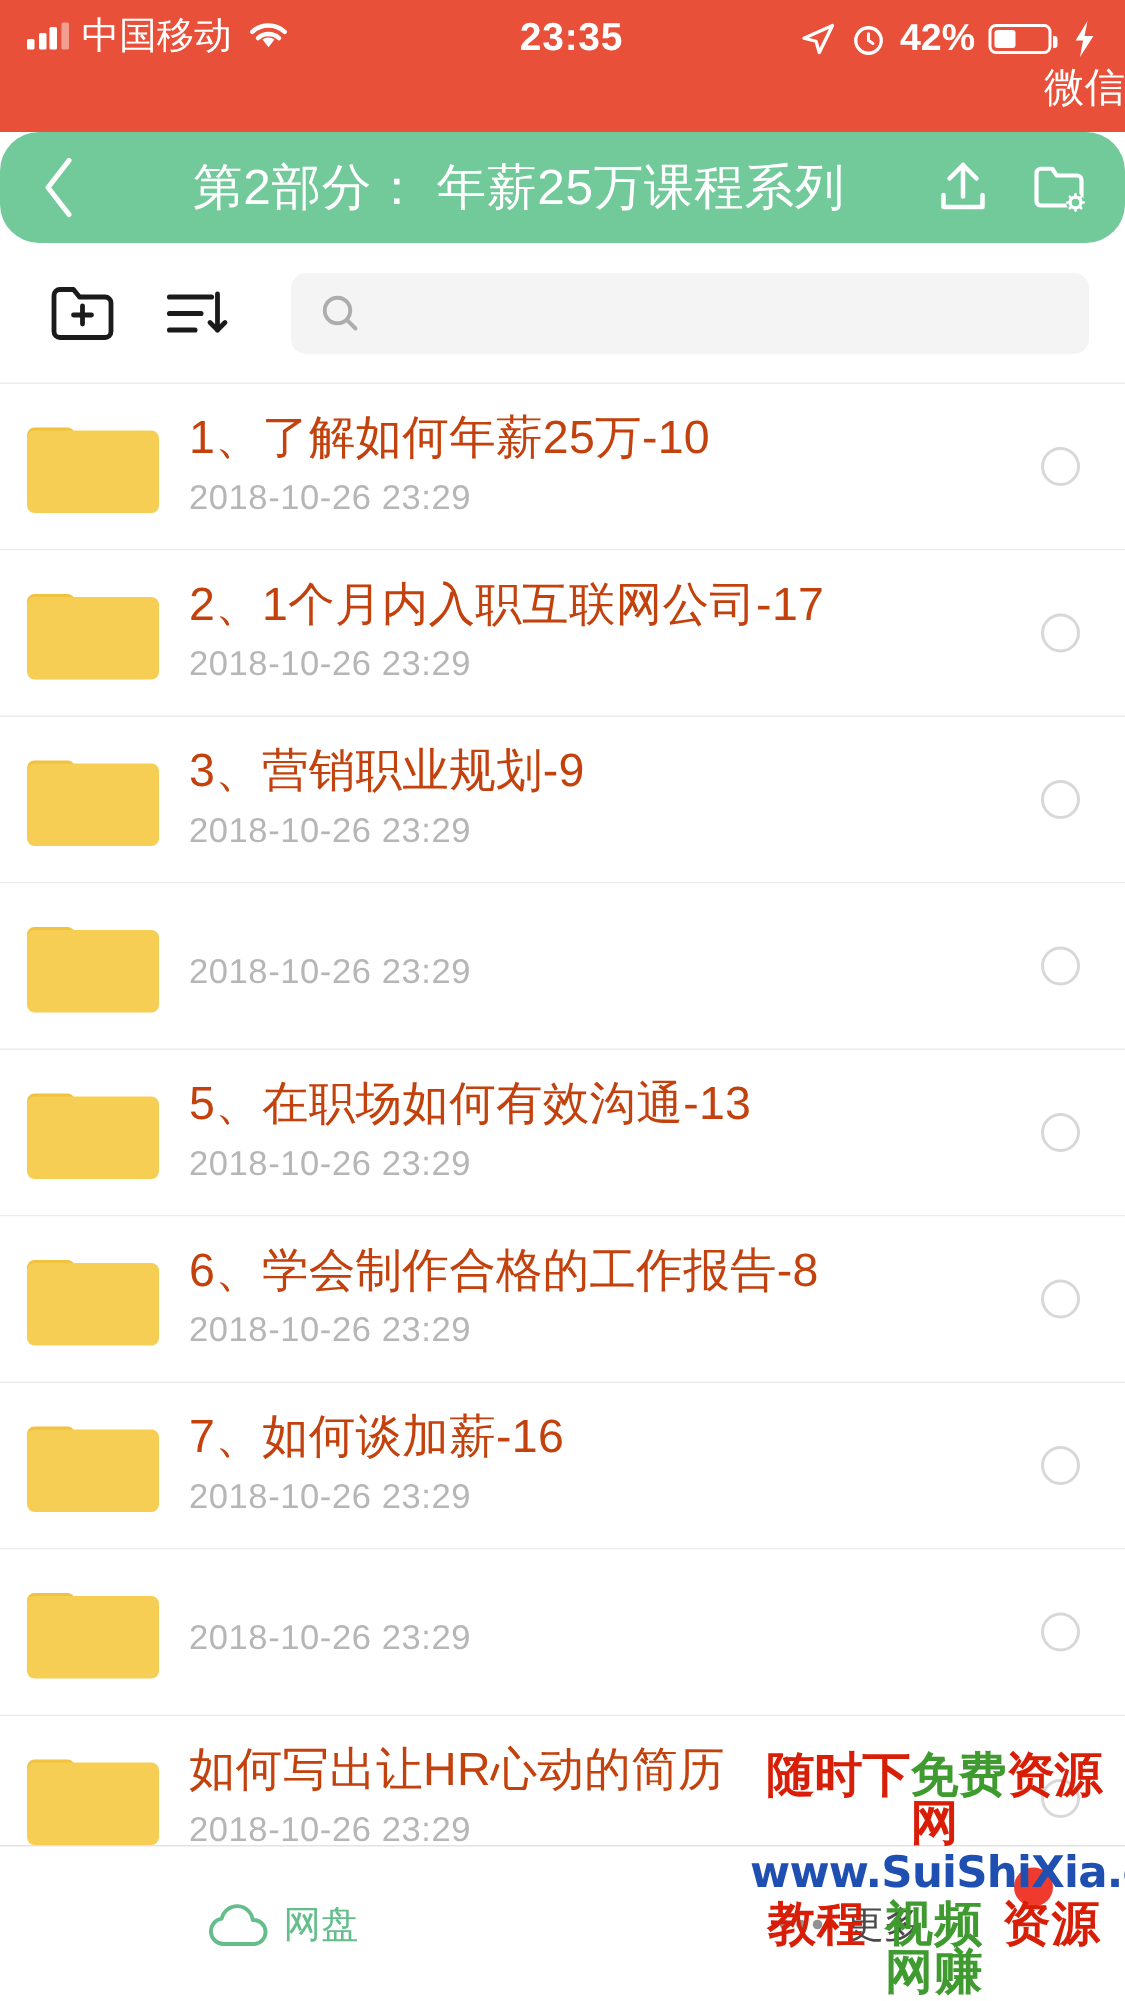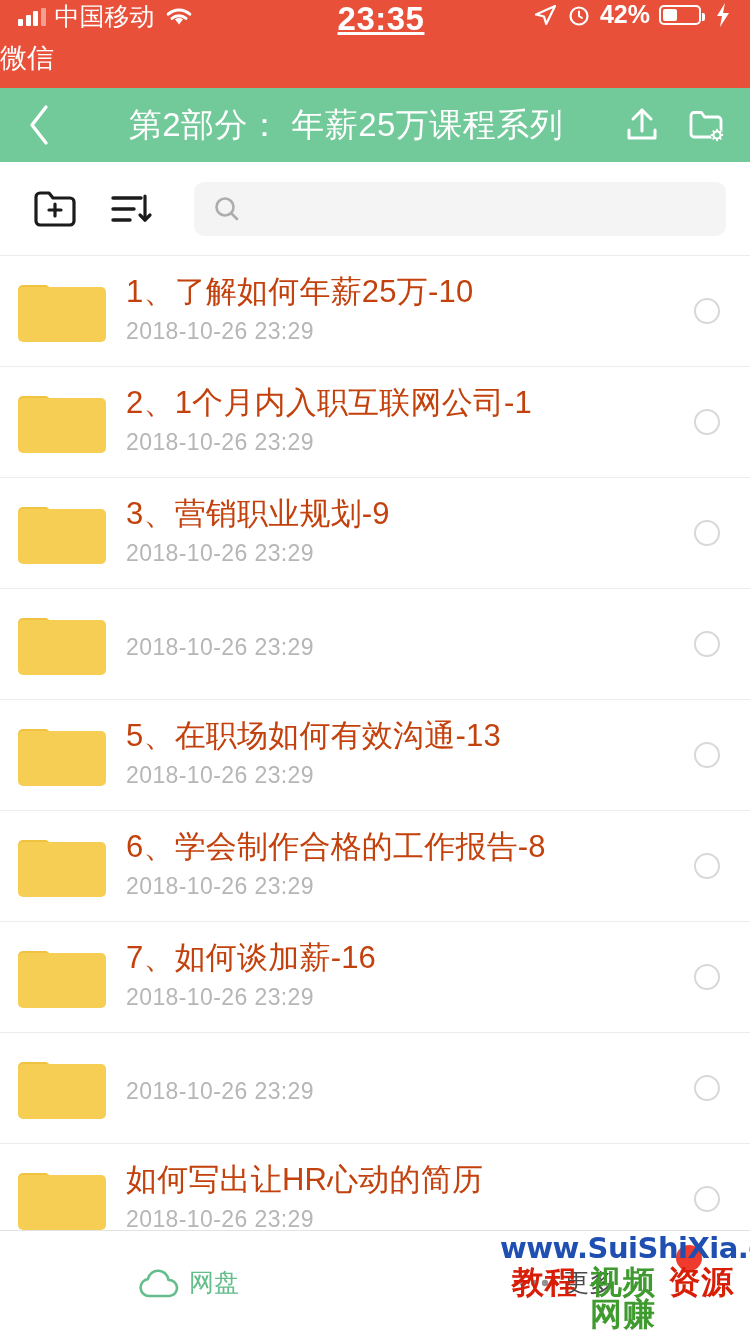--- a/index.html
+++ b/index.html
@@ -11,27 +11,27 @@
   }
   #app { position: relative; width: 750px; height: 1334px; background:#fff; }
 
   
   .statusbar {
     position: relative;
     height: 40px;
     background: #e8503a;
     color: #ffffff;
     display: flex;
-    align-items: flex-start;
+    align-items: flex-end;
     padding: 0 18px;
     font-size: 25px;
     font-weight: 600;
   }
   .sb-left { display:flex; align-items:center; gap:9px; flex:1; }
-  .sb-center { position:absolute; left:12px; right:0; text-align:center; font-size:33px; font-weight:700; letter-spacing:0.5px; pointer-events:none;text-decoration:underline;}
+  .sb-center { position:absolute; left:12px; right:0; text-align:center; font-size:26px; font-weight:700; letter-spacing:0.5px; pointer-events:none;}
   .sb-right { display:flex; align-items:center; gap:9px; flex:1; justify-content:flex-end; z-index:2;}
   .sb-carrier { font-size:25px; font-weight:500; }
   .bars { display:flex; align-items:flex-end; gap:2.5px; height:18px; }
   .bars i { display:block; width:5px; background:#fff; border-radius:1px; }
   .bars i:nth-child(1){height:7px;}
   .bars i:nth-child(2){height:11px;}
   .bars i:nth-child(3){height:15px;}
   .bars i:nth-child(4){height:18px; opacity:.45;}
   .battery {
     width:42px; height:20px; border:2px solid #fff; border-radius:5px;
@@ -40,28 +40,28 @@
   .battery:after{
     content:""; position:absolute; right:-6px; top:6px; width:3px; height:8px;
     background:#fff; border-radius:0 2px 2px 0;
   }
   .battery .lvl{ height:100%; background:#fff; border-radius:2px; }
   .pct { font-size:25px; font-weight:600; }
 
   
   .returnbar {
     height: 48px; background:#e8503a; color:#fff;
-    display:flex; align-items:flex-start; justify-content:flex-start;
+    display:flex; align-items:flex-start; justify-content:flex-end;
     font-size:27px; font-weight:500;
   }
 
   
   .navbar {
     height: 74px; background:#72c99a; color:#ffffff;
-    display:flex; align-items:center; padding:0 24px;
+    display:flex; align-items:center; padding:0 24px;border-radius:26px;
   }
   .nav-back { width:56px; display:flex; align-items:center; justify-content:flex-start; }
   .nav-title {
     flex:1; text-align:center; font-size:33px; font-weight:500;
     white-space:nowrap; overflow:hidden; letter-spacing:0.5px;
   }
   .nav-actions { display:flex; align-items:center; gap:24px; padding-left:10px;}
   .nav-ico { width:40px; height:40px; display:block; }
 
   
@@ -237,21 +237,21 @@
           <div class="filedate">2018-10-26 23:29</div>
         </div>
         <div class="pick"></div>
       </div>
       <div class="filerow">
         <svg class="folder-ico" viewBox="0 0 92 66">
           <path d="M2 12a5 5 0 0 1 5-5h22a5 5 0 0 1 5 5v3H2z" fill="#efc23f"></path>
           <path d="M2 14a5 5 0 0 1 5-5h78a5 5 0 0 1 5 5v45a5 5 0 0 1-5 5H7a5 5 0 0 1-5-5z" fill="#f6ce54"></path>
         </svg>
         <div class="fileinfo">
-          <div class="filename">2、1个月内入职互联网公司-1</div>
+          <div class="filename">2、1个月内入职互联网公司-17</div>
           <div class="filedate">2018-10-26 23:29</div>
         </div>
         <div class="pick"></div>
       </div>
       <div class="filerow">
         <svg class="folder-ico" viewBox="0 0 92 66">
           <path d="M2 12a5 5 0 0 1 5-5h22a5 5 0 0 1 5 5v3H2z" fill="#efc23f"></path>
           <path d="M2 14a5 5 0 0 1 5-5h78a5 5 0 0 1 5 5v45a5 5 0 0 1-5 5H7a5 5 0 0 1-5-5z" fill="#f6ce54"></path>
         </svg>
         <div class="fileinfo">
@@ -338,17 +338,18 @@
           <circle cx="12" cy="20" r="3.2" fill="#4a4a4a"></circle>
           <circle cx="23" cy="20" r="3.2" fill="#4a4a4a"></circle>
           <circle cx="34" cy="20" r="3.2" fill="#4a4a4a"></circle>
         </svg>
         <div class="tab-label">更多</div>
         <span class="badge"></span>
       </div>
     </div>
 
   <div class="watermark">
+    <div class="wm1"><span class="r">随时下</span><span class="g">免费</span><span class="r">资源网</span></div>
     <div class="wm2">www.SuiShiXia.com</div>
     <div class="wm3"><span class="r">教程</span> <span class="g">视频</span> <span class="r">资源</span> <span class="g">网赚</span></div>
   </div>
 
 </div>
 
 </body></html>

